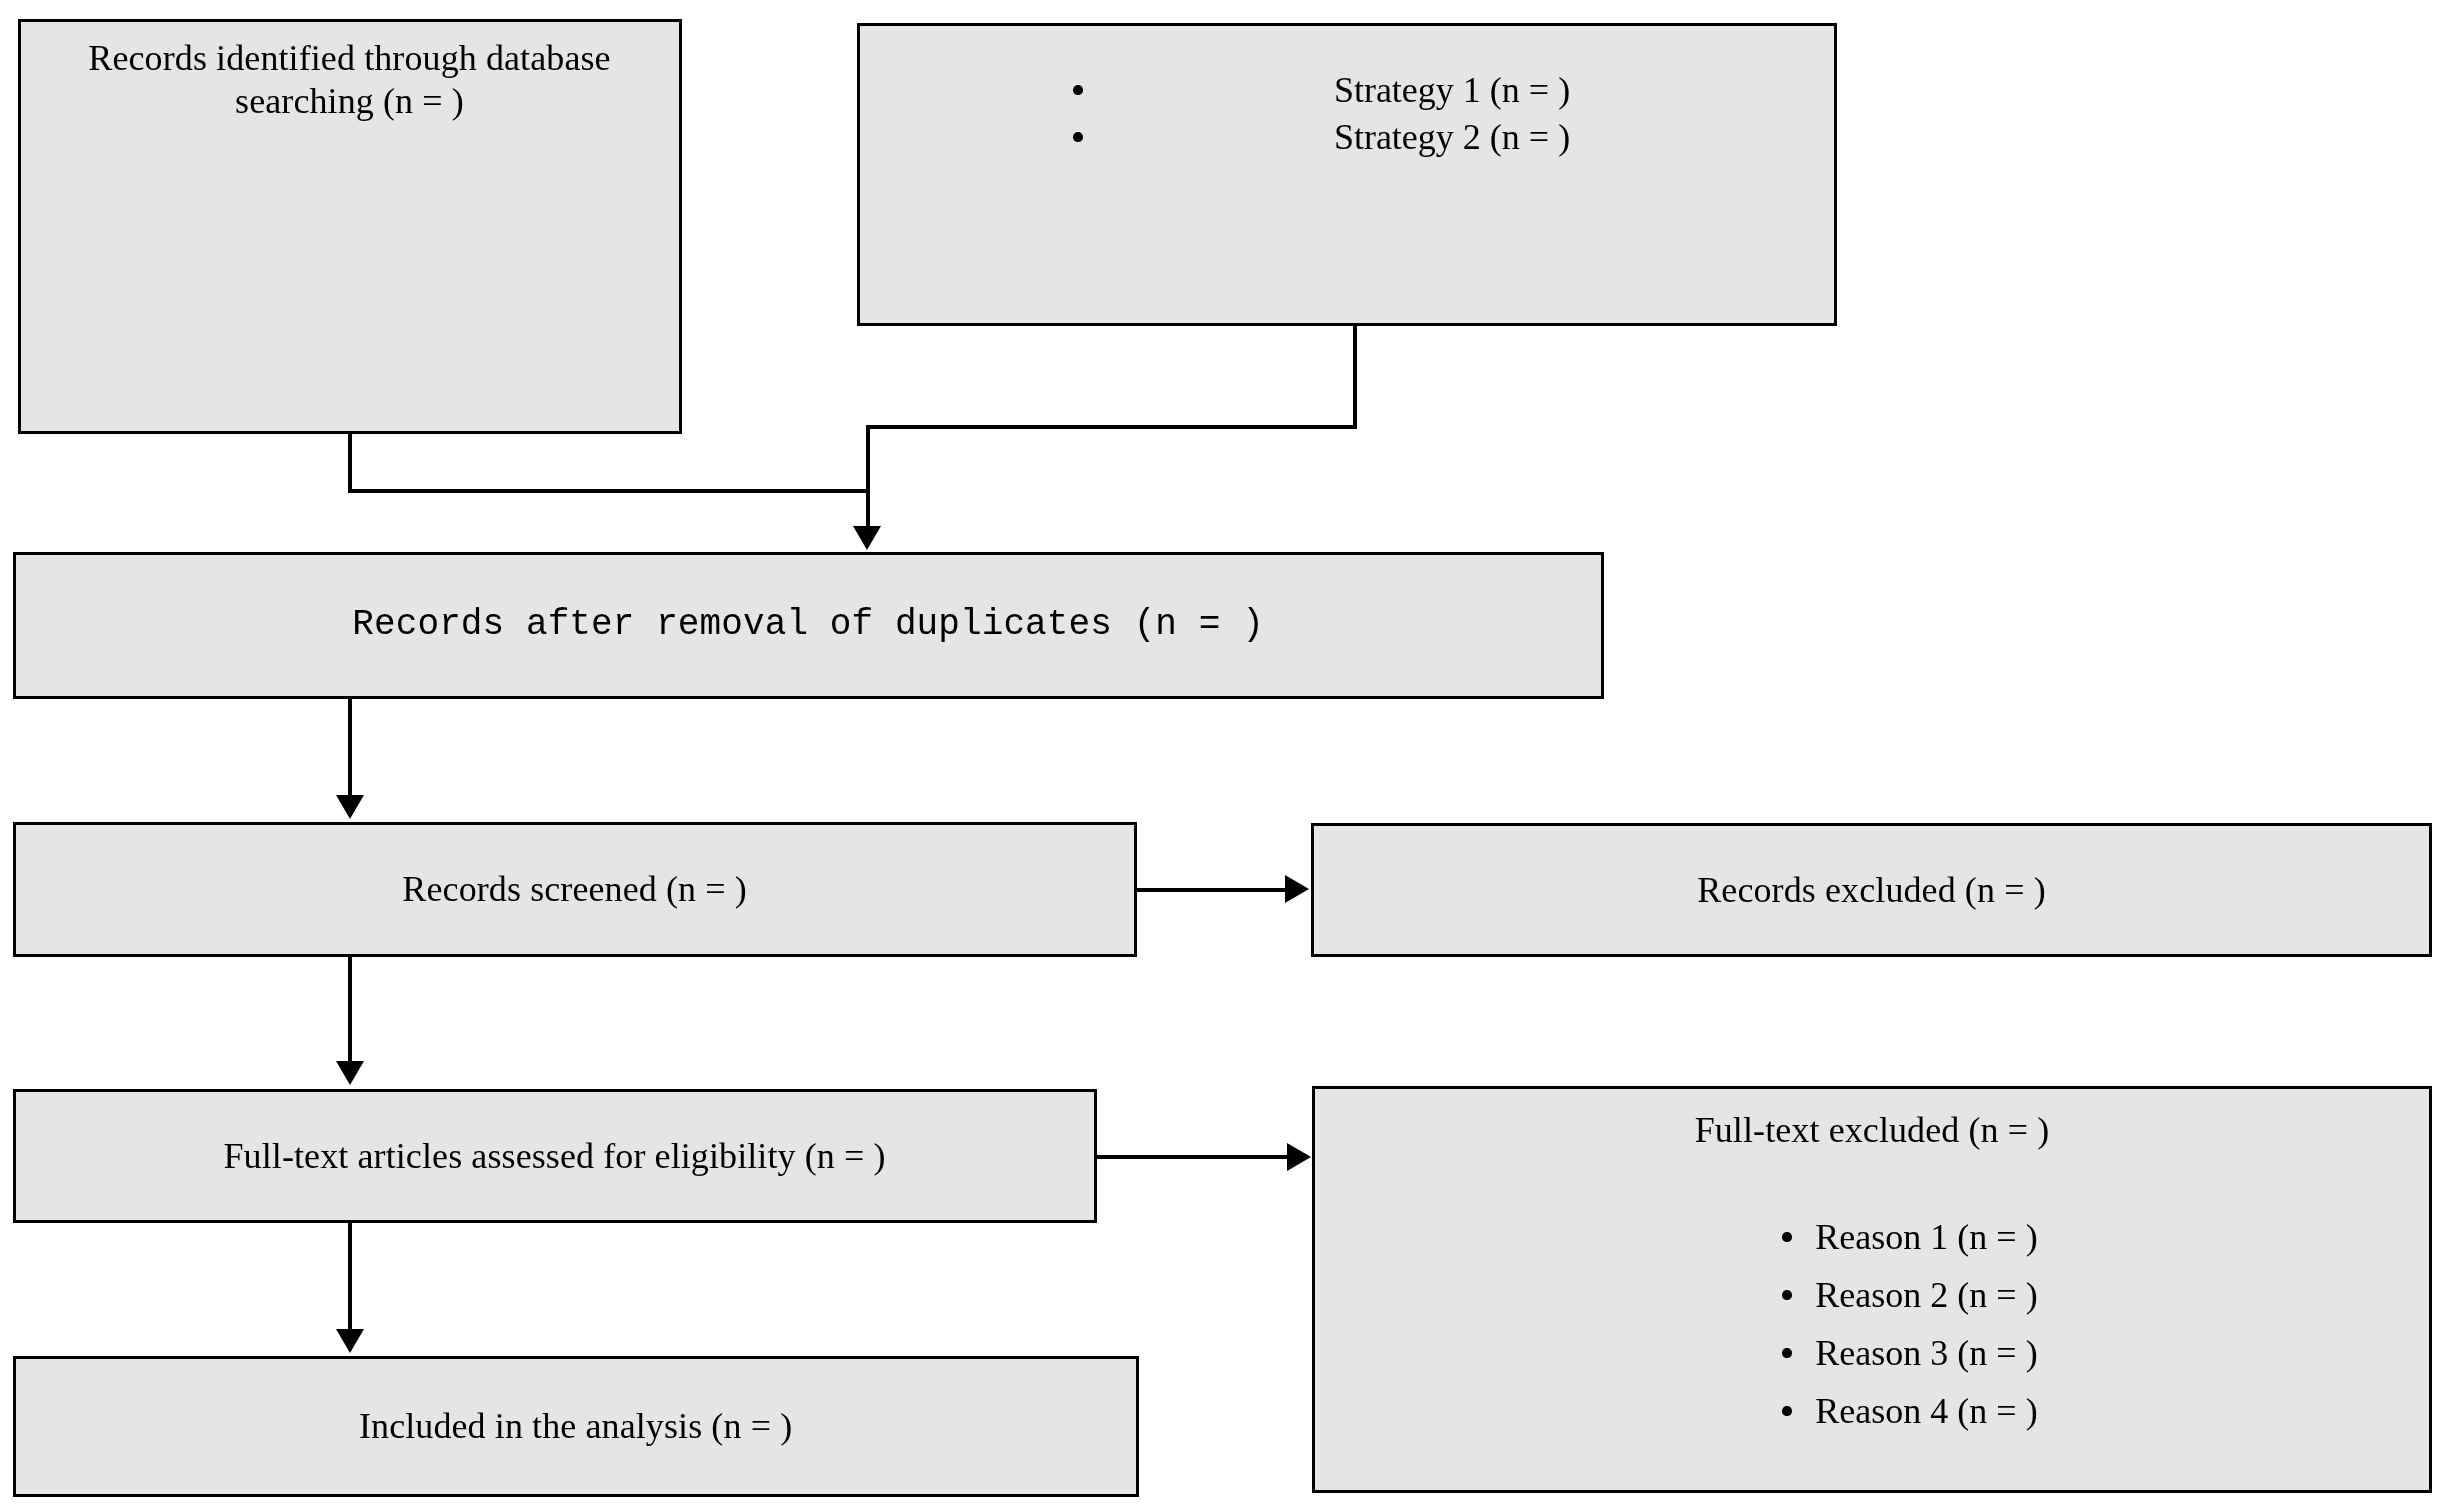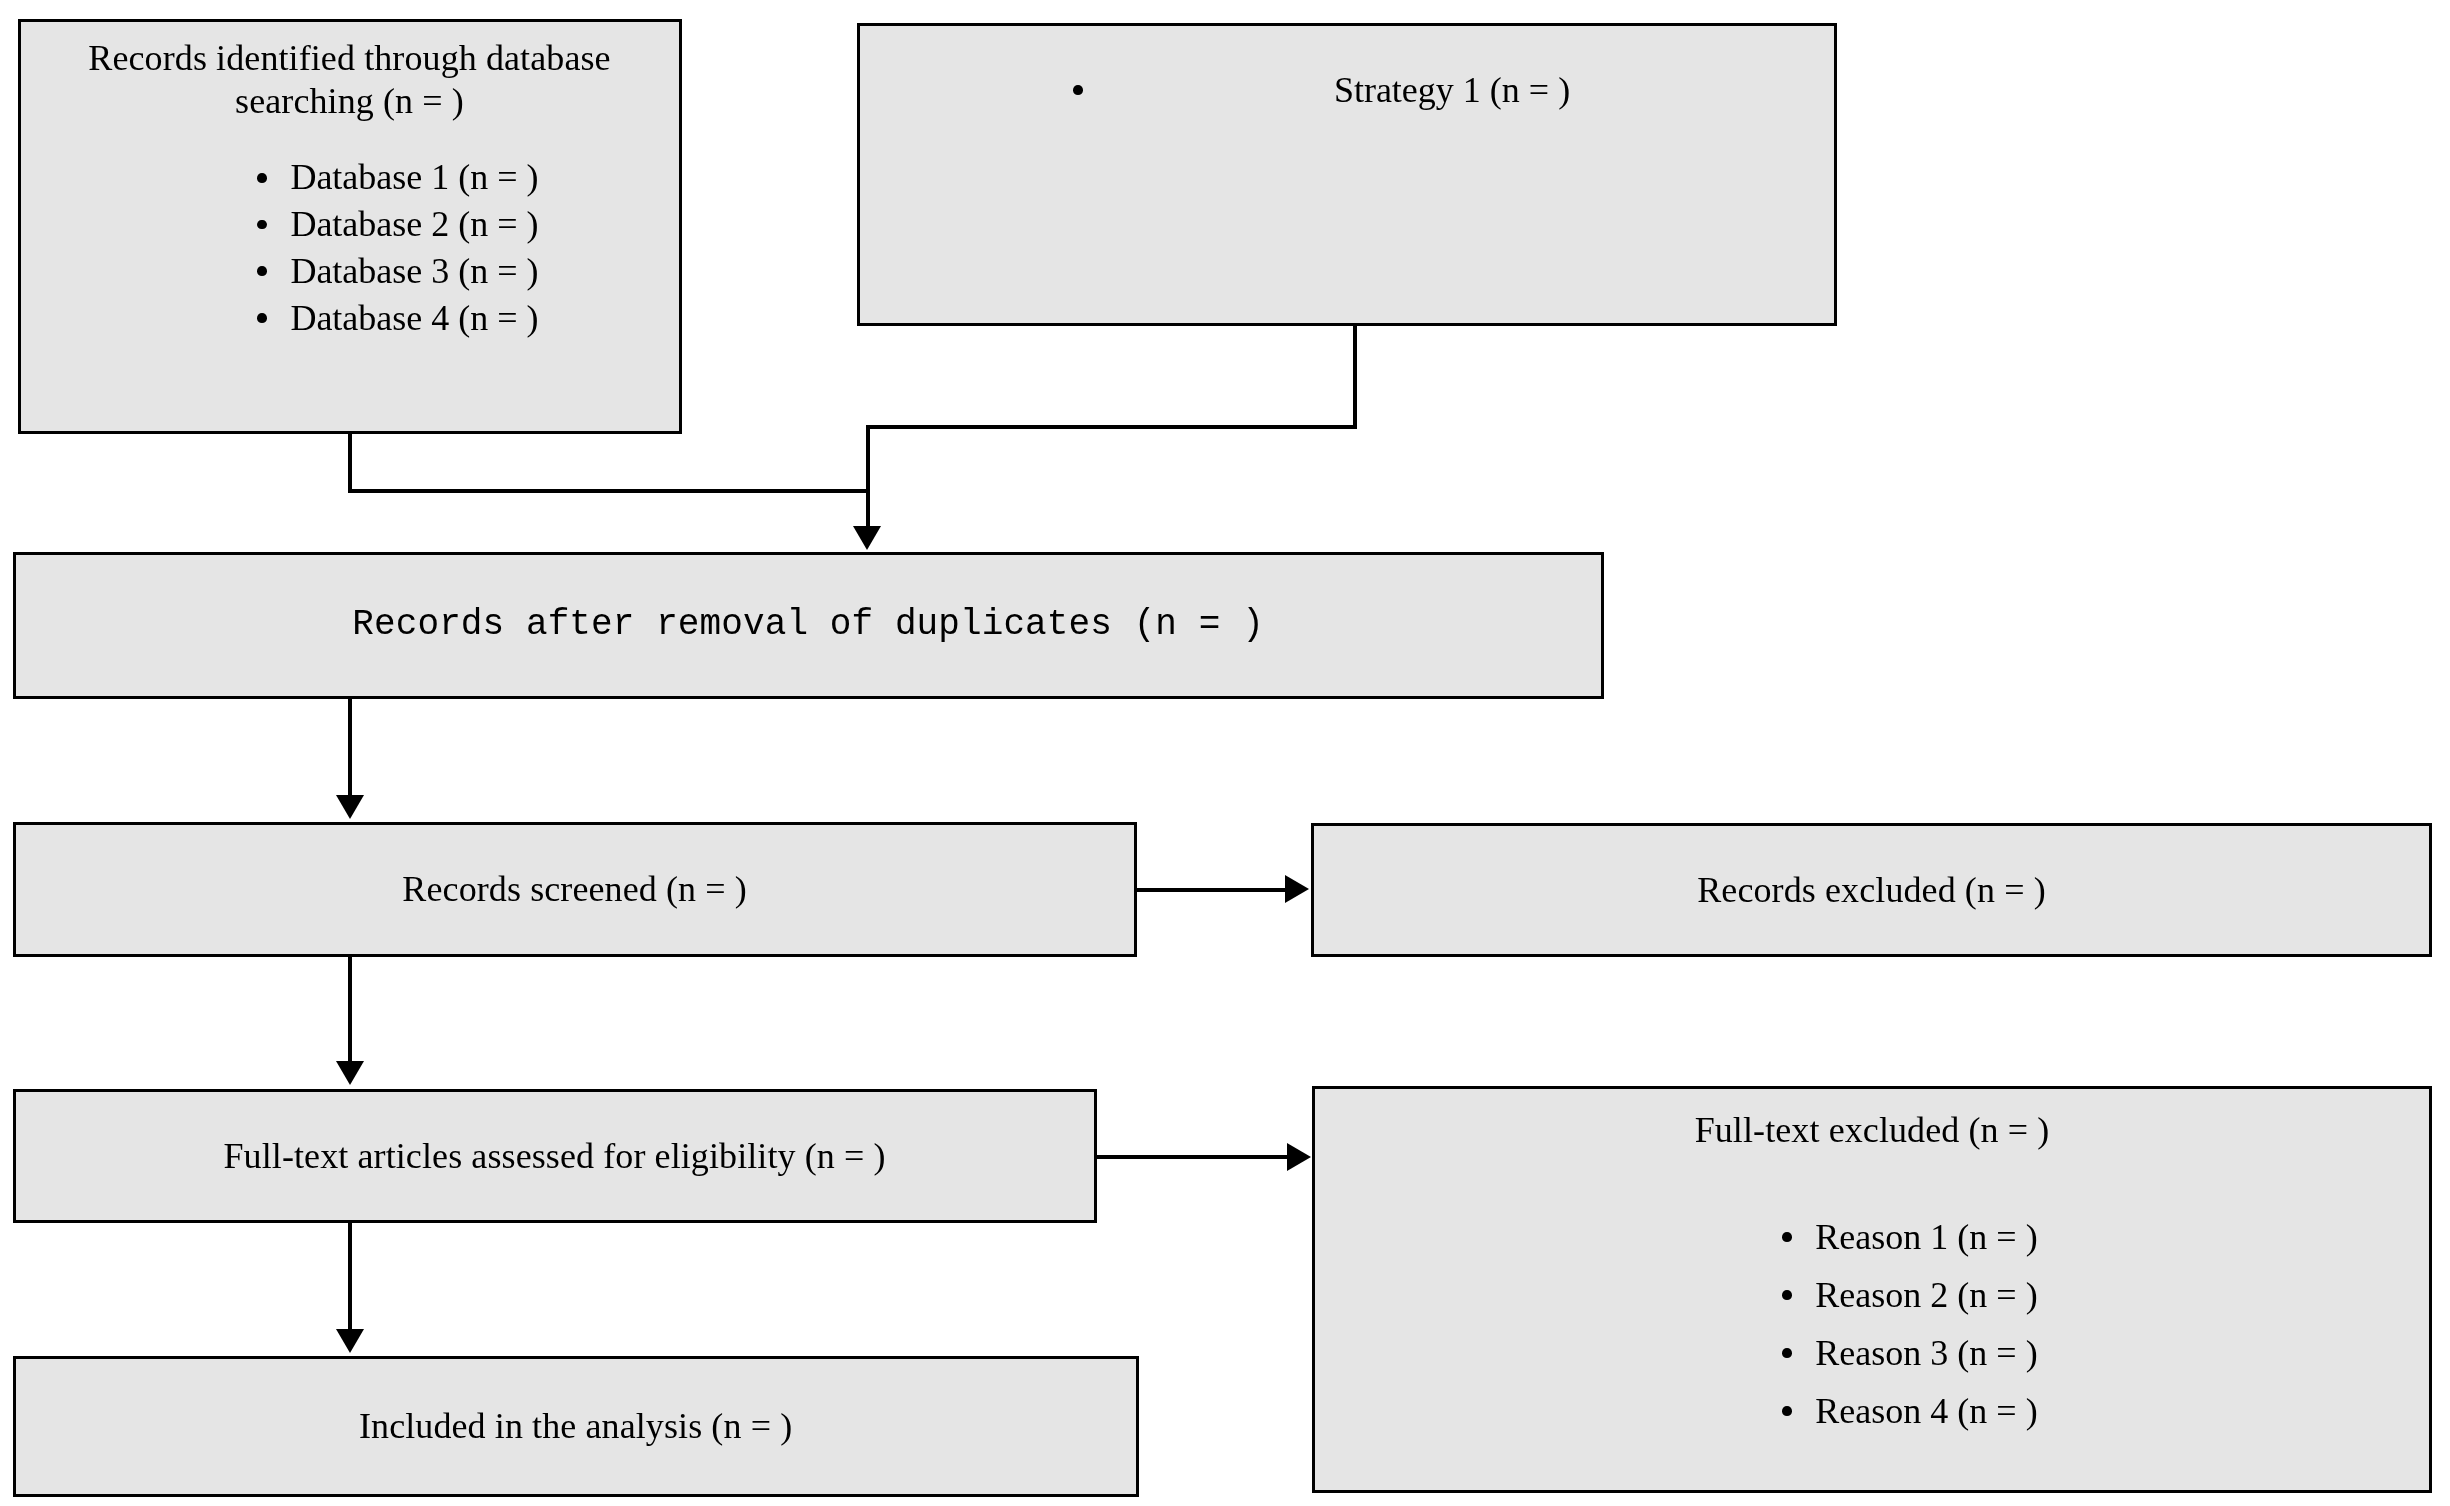--- a/index.html
+++ b/index.html
@@ -93,33 +93,28 @@
 </style>
 </head>
 <body>
 
 <div id="canvas">
 
   <div class="box" style="left:17.5px; top:19px; width:664px; height:415px;">
     <div class="box-inner" style="padding:15.4px 18px 0 18px;">
       <div class="heading">Records identified through database
 searching (n = )</div>
-      <ul class="bullets" style="margin-top:32px; margin-left:91px;">
-        <li>Database 1 (n = )</li>
-        <li>Database 2 (n = )</li>
-        <li>Database 3 (n = )</li>
-        <li>Database 4 (n = )</li>
-      </ul>
     </div>
   </div>
 
   <div class="box" style="left:857px; top:23px; width:980px; height:303px;">
     <div class="box-inner" style="padding:9.8px 17px 0 17px;">
       <ul class="bullets" style="margin-top:31px; margin-left:-56px;">
         <li style="padding-left:266px;"><span>Strategy 1 (n = )</span></li>
+        <li style="padding-left:266px;"><span>Strategy 2 (n = )</span></li>
       </ul>
     </div>
   </div>
 
   <div class="vline" style="left:348px; top:434px; height:59px;"></div>
 
   <div class="hline" style="left:348px; top:489px; width:521px;"></div>
 
   <div class="vline" style="left:1353px; top:325px; height:103px;"></div>
 

